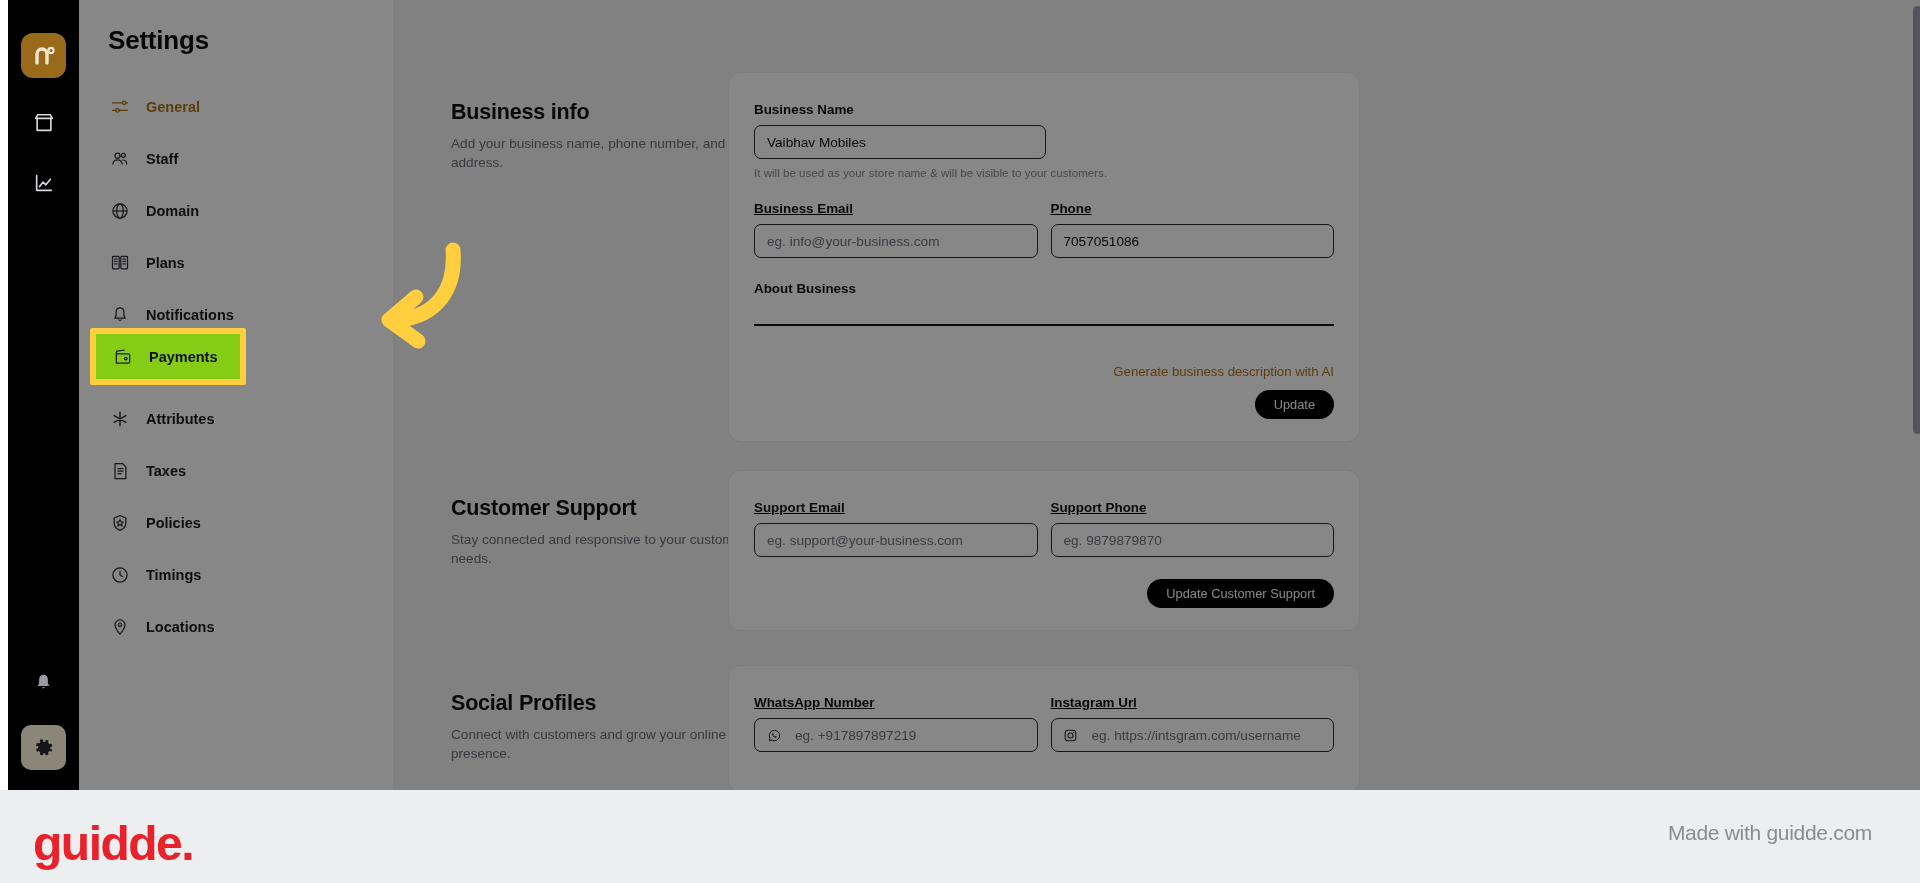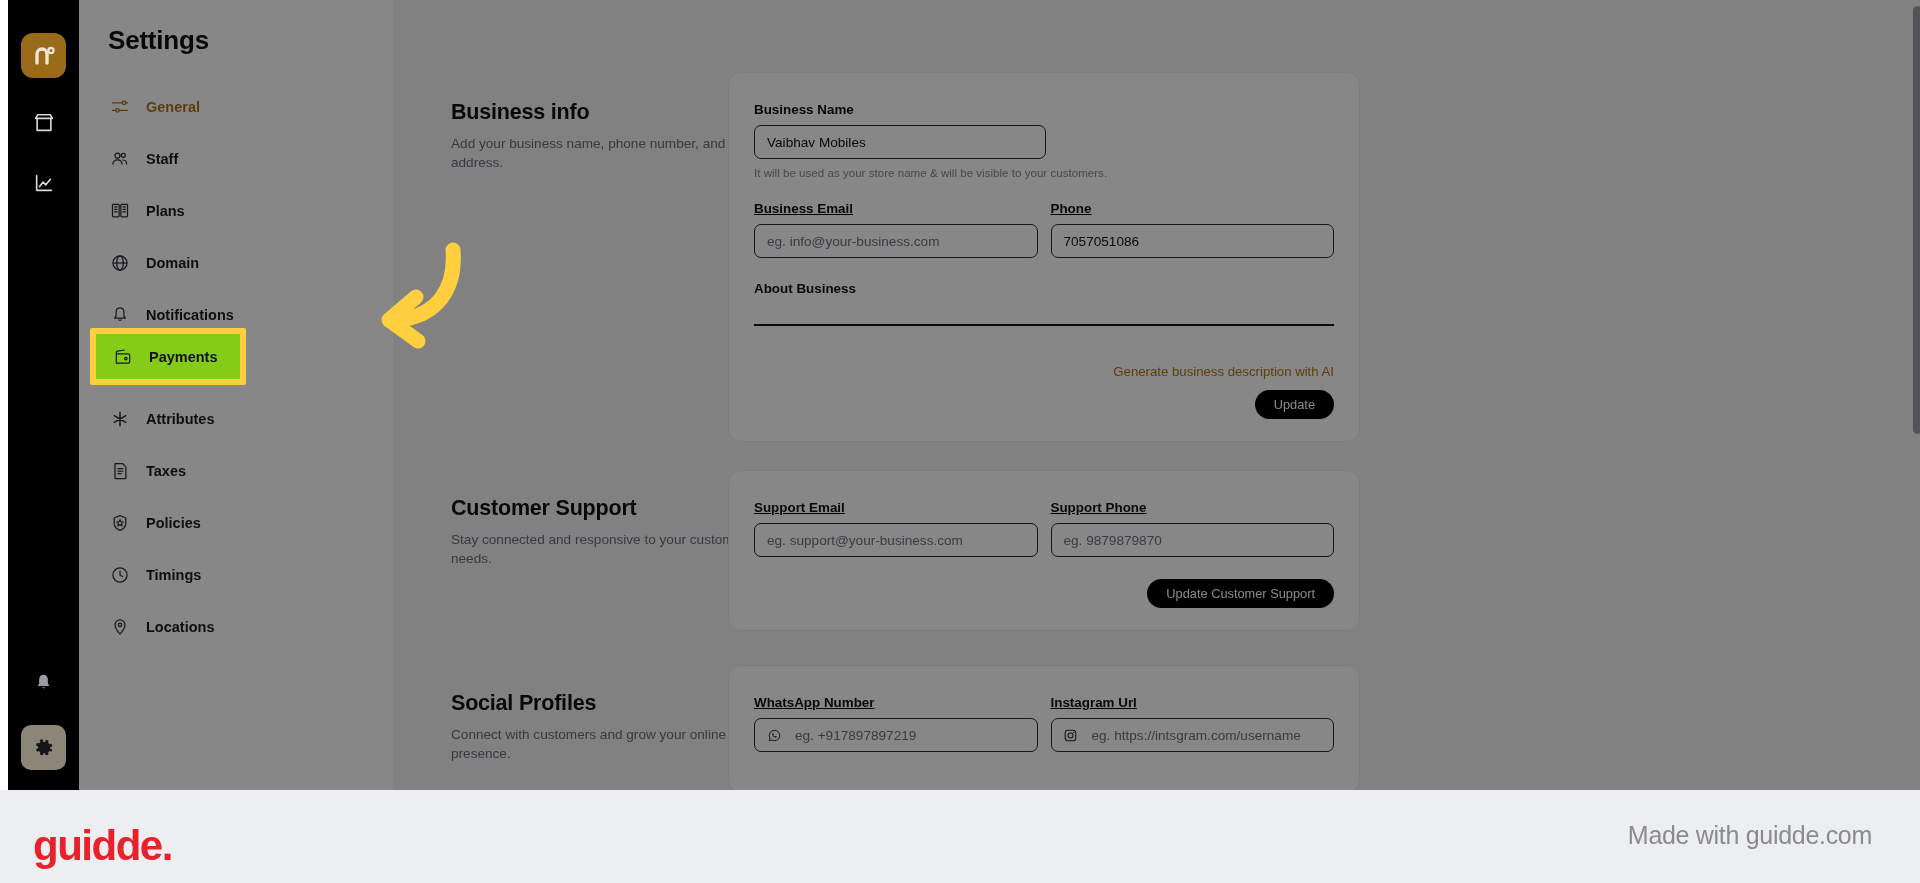--- a/index.html
+++ b/index.html
@@ -258,30 +258,29 @@
   #footer {
     position: absolute;
     left: 0; top: 790px;
     width: 1920px; height: 93px;
     background: #eceef0;
     z-index: 80;
   }
   #guidde-logo {
     position: absolute;
     left: 33px; top: 26px;
-    font-size: 42px;
+    font-size: 48px;
     font-weight: bold;
     color: #e8212b;
     letter-spacing: -1.5px;
-    margin-top: 6px;
   }
   #made-with {
     position: absolute;
     right: 48px; top: 31px;
-    font-size: 25px;
+    font-size: 21px;
     color: #8b8b90;
     letter-spacing: -0.3px;
   }
 </style>
 </head>
 <body>
 
 <div id="app">
 
   <div id="rail">
@@ -344,38 +343,38 @@
               <circle cx="16" cy="7.5" r="2.4"></circle>
             <path d="M3.5 18c0-3 2.5-5 5.5-5s5.5 2 5.5 5"></path>
               <path d="M15.5 13.2c2.6.2 4.5 2.1 4.5 4.8"></path>
           </svg>
         </span>
         <span class="nav-label">Staff</span>
       </div>
 
       <div class="nav-item">
         <span class="nav-ico">
+          <svg width="20" height="20" viewBox="0 0 24 24" fill="none" stroke="#303038" stroke-width="1.5">
+            <circle cx="12" cy="12" r="8.5"></circle>
+              <ellipse cx="12" cy="12" rx="4" ry="8.5"></ellipse>
+              <path d="M3.5 12h17"></path>
+          </svg>
+        </span>
+        <span class="nav-label">Domain</span>
+      </div>
+
+      <div class="nav-item">
+        <span class="nav-ico">
           <svg width="20" height="20" viewBox="0 0 24 24" fill="none" stroke="#303038" stroke-width="1.5" stroke-linejoin="round">
             <rect x="3" y="4" width="8" height="15" rx="1"></rect>
               <rect x="13" y="4" width="8" height="15" rx="1"></rect>
             <path d="M5 7h4M5 10h4M15 7h4M15 10h4M5 13h4M15 13h4"></path>
           </svg>
         </span>
         <span class="nav-label">Plans</span>
-      </div>
-
-      <div class="nav-item">
-        <span class="nav-ico">
-          <svg width="20" height="20" viewBox="0 0 24 24" fill="none" stroke="#303038" stroke-width="1.5">
-            <circle cx="12" cy="12" r="8.5"></circle>
-              <ellipse cx="12" cy="12" rx="4" ry="8.5"></ellipse>
-              <path d="M3.5 12h17"></path>
-          </svg>
-        </span>
-        <span class="nav-label">Domain</span>
       </div>
 
       <div class="nav-item">
         <span class="nav-ico">
           <svg width="20" height="20" viewBox="0 0 24 24" fill="none" stroke="#303038" stroke-width="1.5" stroke-linejoin="round">
             <path d="M12 3.5c-3 0-4.7 2.2-4.7 5V13l-1.6 2.8h12.6L16.7 13V8.5c0-2.8-1.7-5-4.7-5z"></path>
             <path d="M10.3 17.3a1.8 1.8 0 0 0 3.4 0"></path>
           </svg>
         </span>
         <span class="nav-label">Notifications</span>

